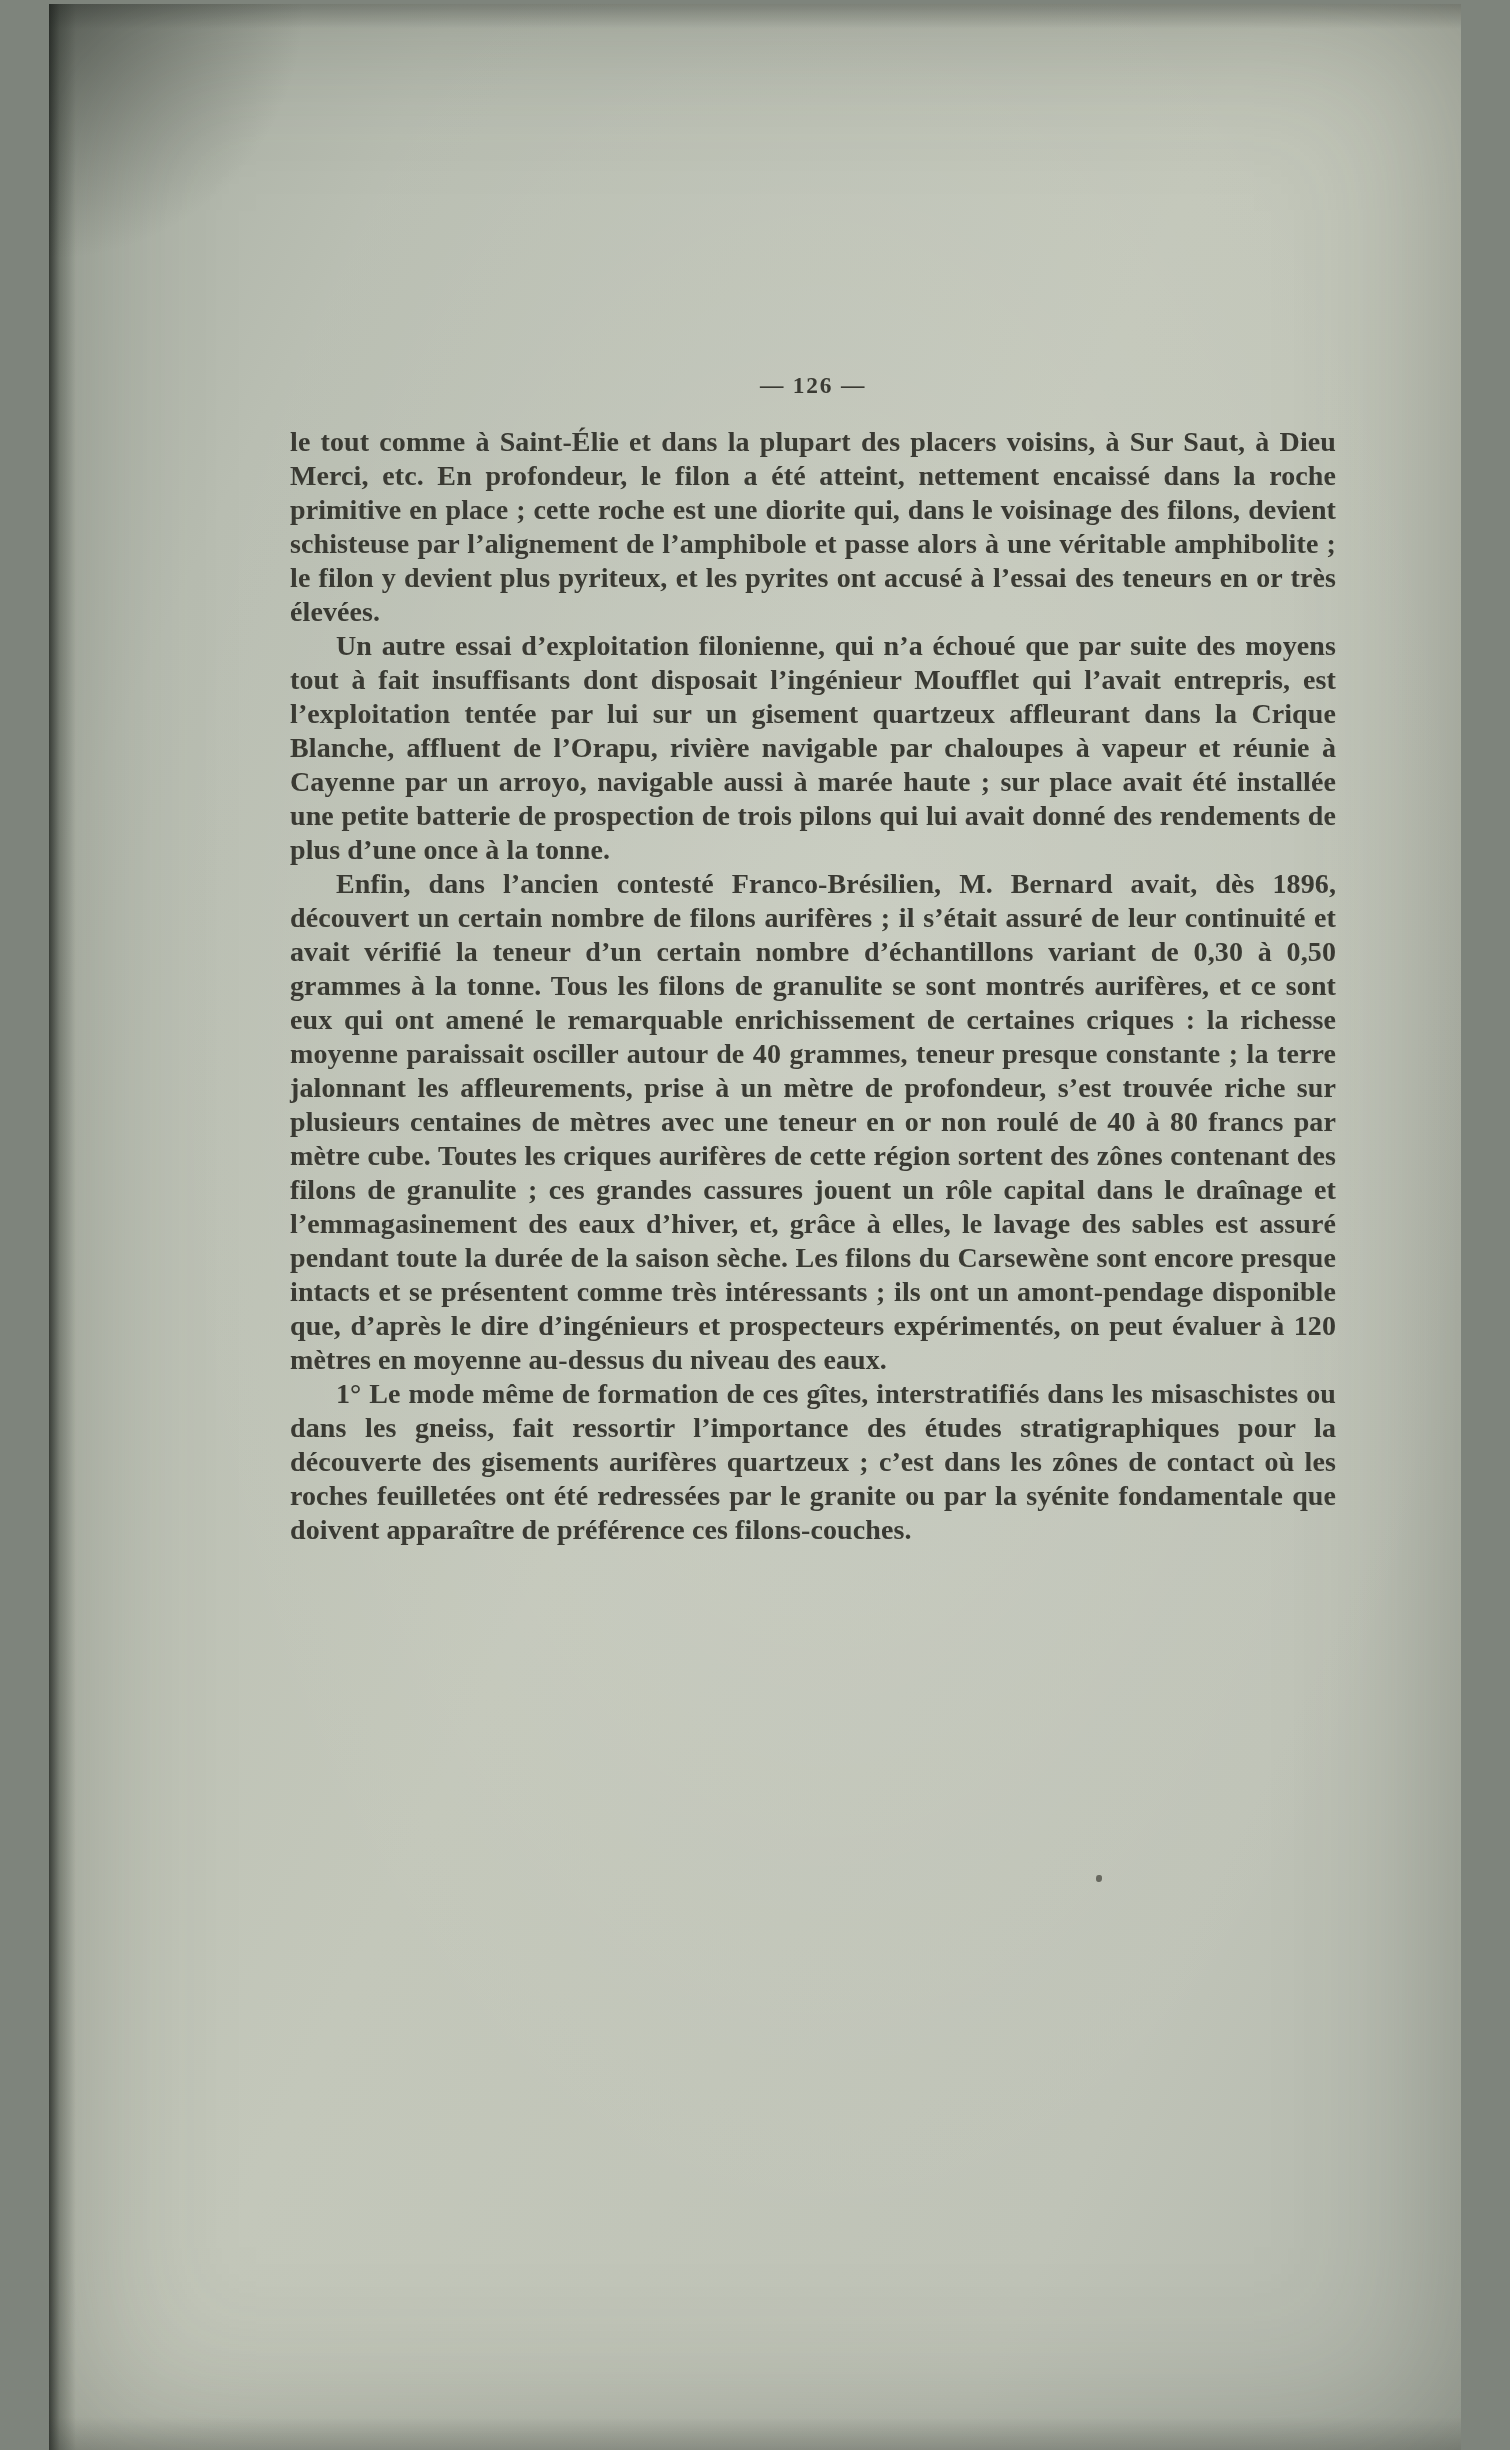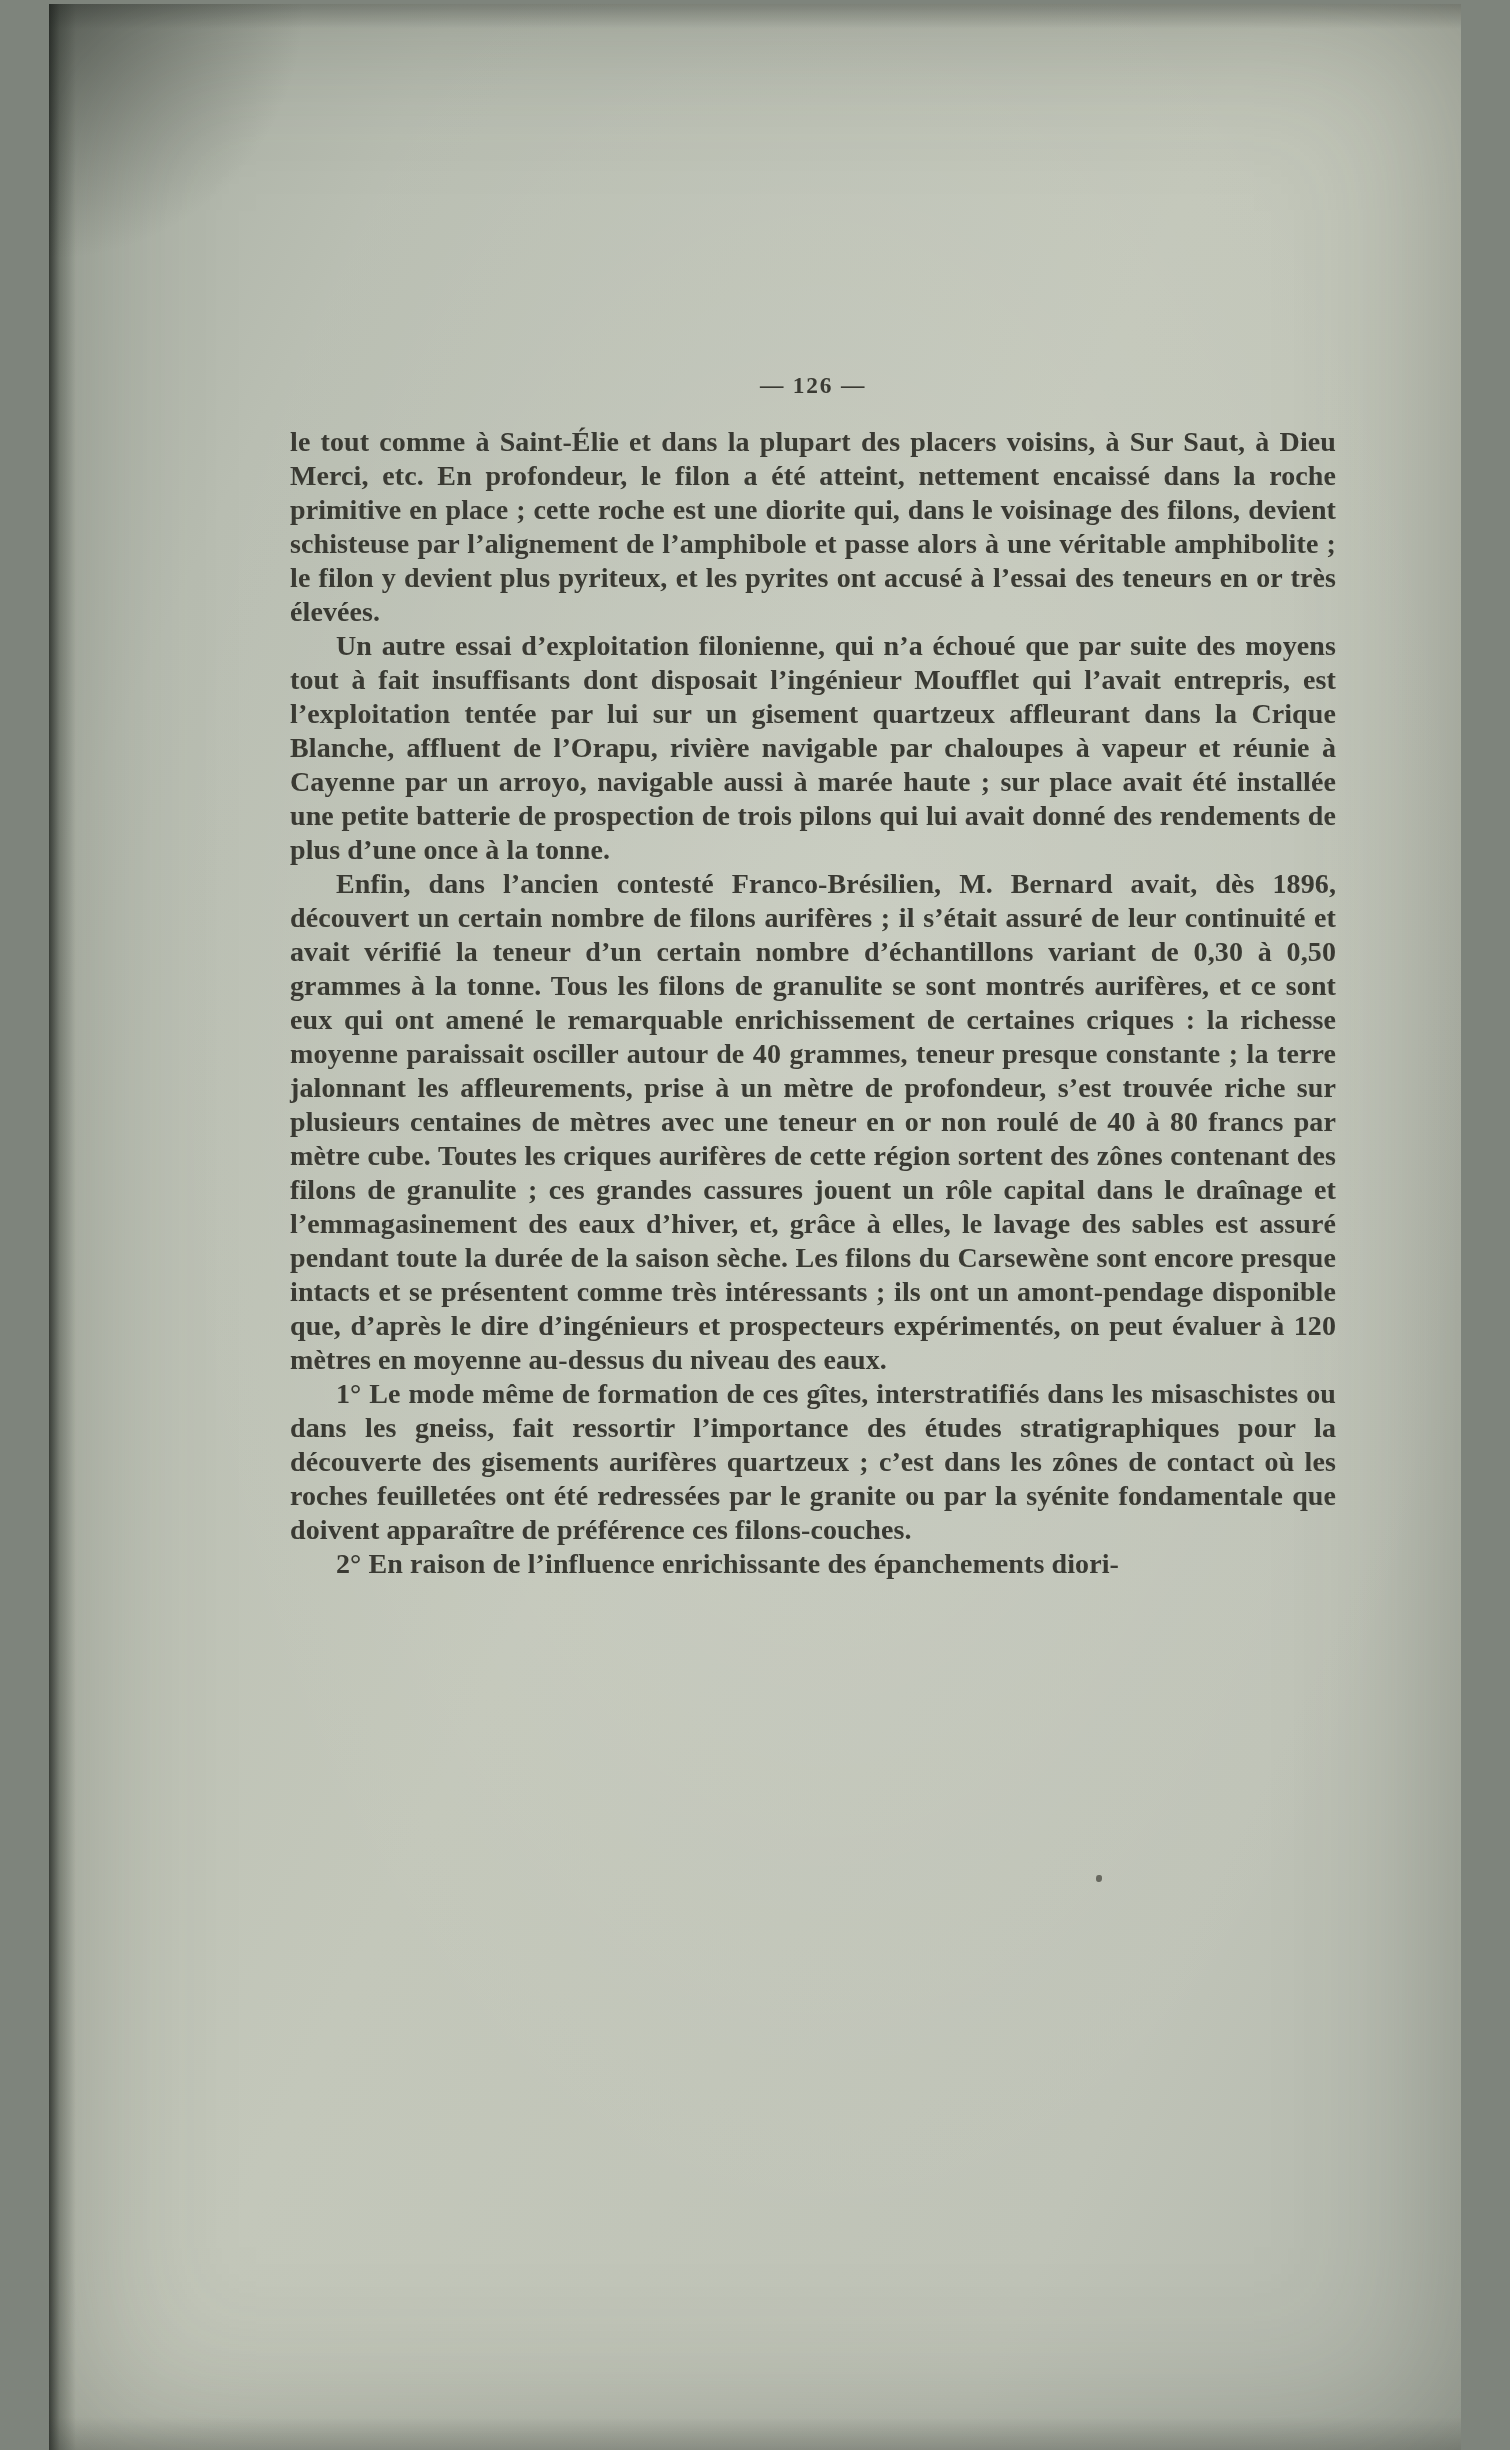--- a/index.html
+++ b/index.html
@@ -106,20 +106,19 @@
 
     <p class="para continuation">le tout comme à Saint-Élie et dans la plupart des placers voisins, à Sur Saut, à Dieu Merci, etc. En profondeur, le filon a été atteint, nettement encaissé dans la roche primitive en place ; cette roche est une diorite qui, dans le voisinage des filons, devient schisteuse par l’alignement de l’amphibole et passe alors à une véritable amphibolite ; le filon y devient plus pyriteux, et les pyrites ont accusé à l’essai des teneurs en or très élevées.</p>
 
     <p class="para">Un autre essai d’exploitation filonienne, qui n’a échoué que par suite des moyens tout à fait insuffisants dont disposait l’ingénieur Moufflet qui l’avait entrepris, est l’exploitation tentée par lui sur un gisement quartzeux affleurant dans la Crique Blanche, affluent de l’Orapu, rivière navigable par chaloupes à vapeur et réunie à Cayenne par un arroyo, navigable aussi à marée haute ; sur place avait été installée une petite batterie de prospection de trois pilons qui lui avait donné des rendements de plus d’une once à la tonne.</p>
 
     <p class="para">Enfin, dans l’ancien contesté Franco-Brésilien, M. Bernard avait, dès 1896, découvert un certain nombre de filons aurifères ; il s’était assuré de leur continuité et avait vérifié la teneur d’un certain nombre d’échantillons variant de 0,30 à 0,50 grammes à la tonne. Tous les filons de granulite se sont montrés aurifères, et ce sont eux qui ont amené le remarquable enrichissement de certaines criques : la richesse moyenne paraissait osciller autour de 40 grammes, teneur presque constante ; la terre jalonnant les affleurements, prise à un mètre de profondeur, s’est trouvée riche sur plusieurs centaines de mètres avec une teneur en or non roulé de 40 à 80 francs par mètre cube. Toutes les criques aurifères de cette région sortent des zônes contenant des filons de granulite ; ces grandes cassures jouent un rôle capital dans le draînage et l’emmagasinement des eaux d’hiver, et, grâce à elles, le lavage des sables est assuré pendant toute la durée de la saison sèche. Les filons du Carsewène sont encore presque intacts et se présentent comme très intéressants ; ils ont un amont-pendage disponible que, d’après le dire d’ingénieurs et prospecteurs expérimentés, on peut évaluer à 120 mètres en moyenne au-dessus du niveau des eaux.</p>
 
 
     <p class="para">1° Le mode même de formation de ces gîtes, interstratifiés dans les misaschistes ou dans les gneiss, fait ressortir l’importance des études stratigraphiques pour la découverte des gisements aurifères quartzeux ; c’est dans les zônes de contact où les roches feuilletées ont été redressées par le granite ou par la syénite fondamentale que doivent apparaître de préférence ces filons-couches.</p>
 
-    <p class="para">2° En raison de l’influence enrichissante des épanchements diori-</p>
 
   </div>
 
   <div class="ink-speck"></div>
 
 </div>
 
 
 </body></html>

